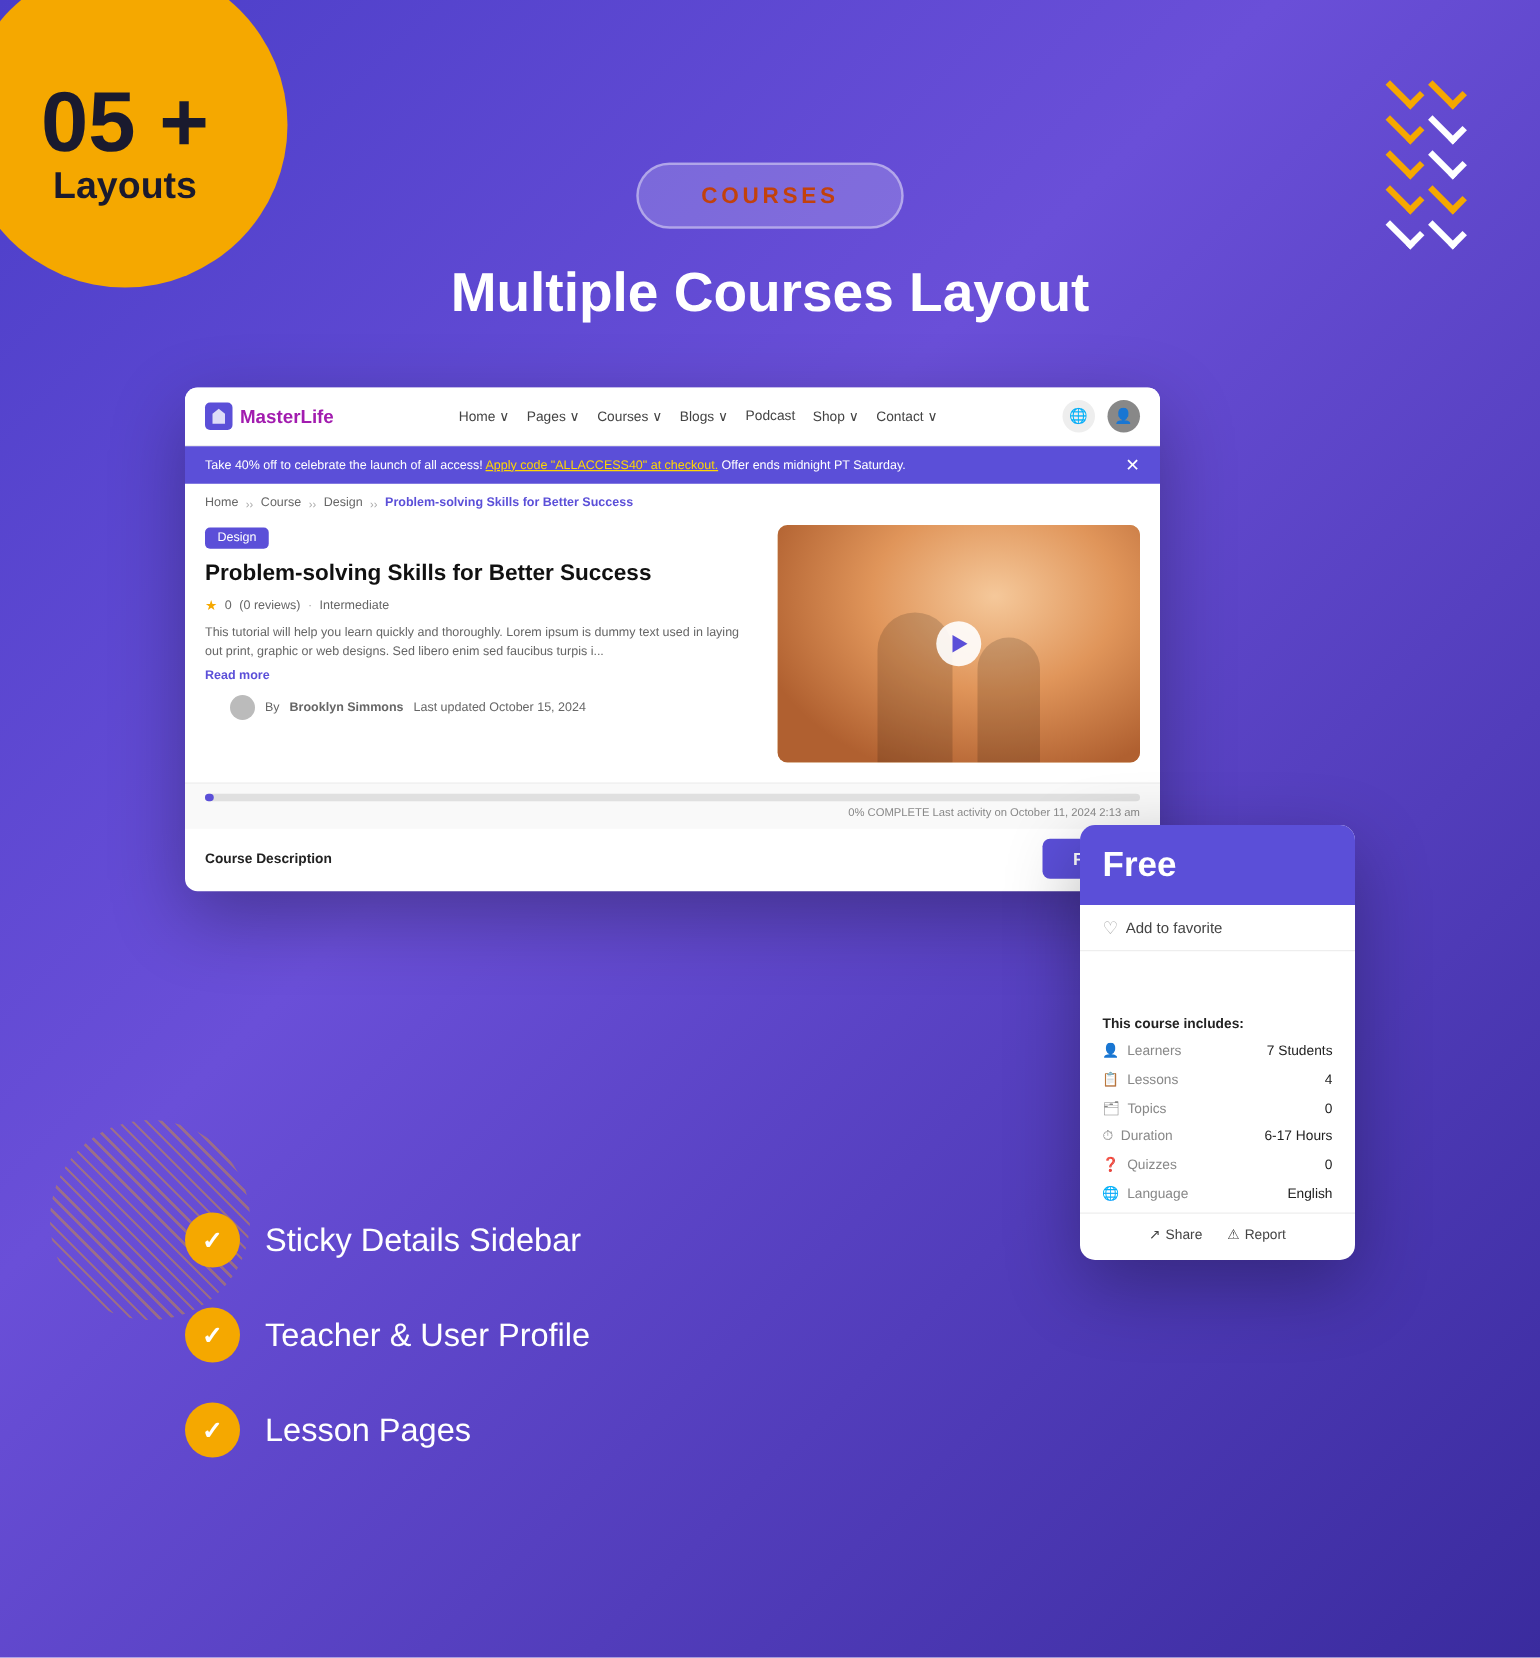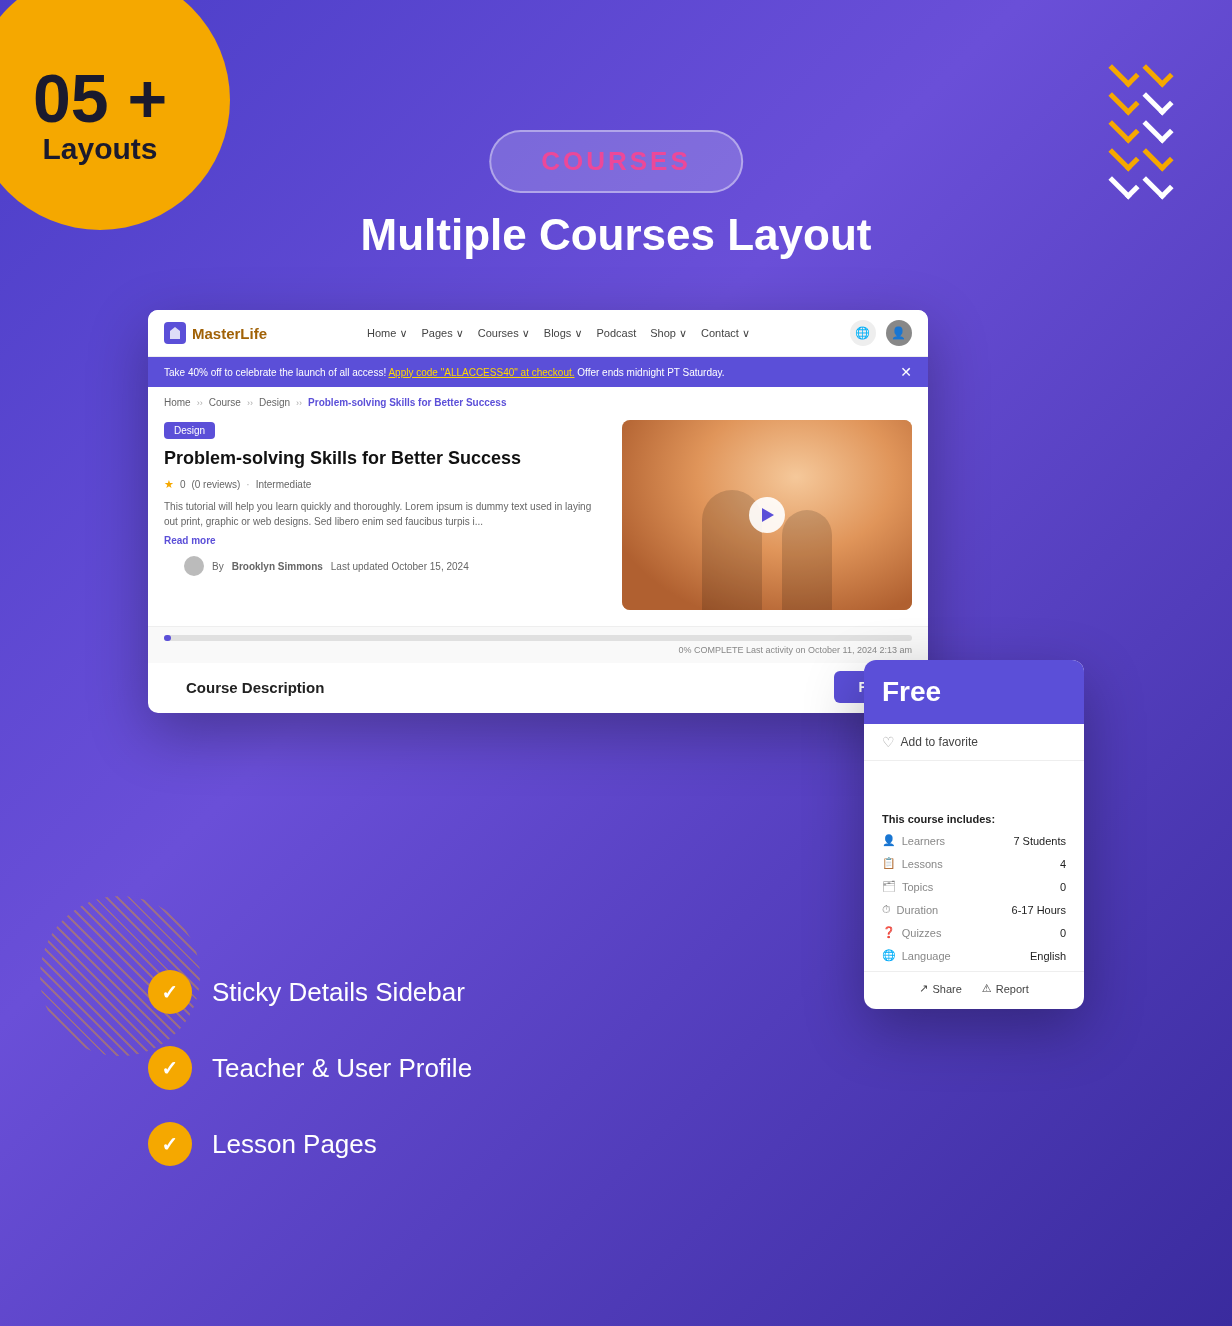--- a/index.html
+++ b/index.html
@@ -42,22 +42,22 @@
     
     .courses-pill {
       position: absolute;
       top: 130px;
       left: 50%;
       transform: translateX(-50%);
       background: rgba(255,255,255,0.18);
       border: 2px solid rgba(255,255,255,0.4);
       border-radius: 50px;
       padding: 14px 50px;
-      color: #ec4899;
-      font-size: 26px;
+      color: #c2410c;
+      font-size: 18px;
       font-weight: 800;
       letter-spacing: 3px;
       text-align: center;
     }
 
     
     .main-title {
       position: absolute;
       top: 210px;
       left: 50%;
@@ -105,21 +105,21 @@
       align-items: center;
       justify-content: space-between;
       border-bottom: 1px solid #eee;
     }
     .brand-logo {
       display: flex;
       align-items: center;
       gap: 6px;
       font-size: 15px;
       font-weight: 700;
-      color: #a16207;
+      color: #a21caf;
     }
     .brand-icon {
       width: 22px;
       height: 22px;
       background: #5B4FD8;
       border-radius: 4px;
       display: flex;
       align-items: center;
       justify-content: center;
     }
@@ -293,24 +293,23 @@
     }
 
     
     .bottom-row {
       display: flex;
       align-items: center;
       justify-content: space-between;
       padding: 8px 16px 10px;
     }
     .course-desc-label {
-      font-size: 15px;
+      font-size: 11px;
       font-weight: 700;
       color: #222;
-      margin-left: 22px;
     }
     .free-btn {
       background: #5B4FD8;
       color: #fff;
       font-size: 14px;
       font-weight: 700;
       padding: 8px 24px;
       border-radius: 6px;
     }
 

